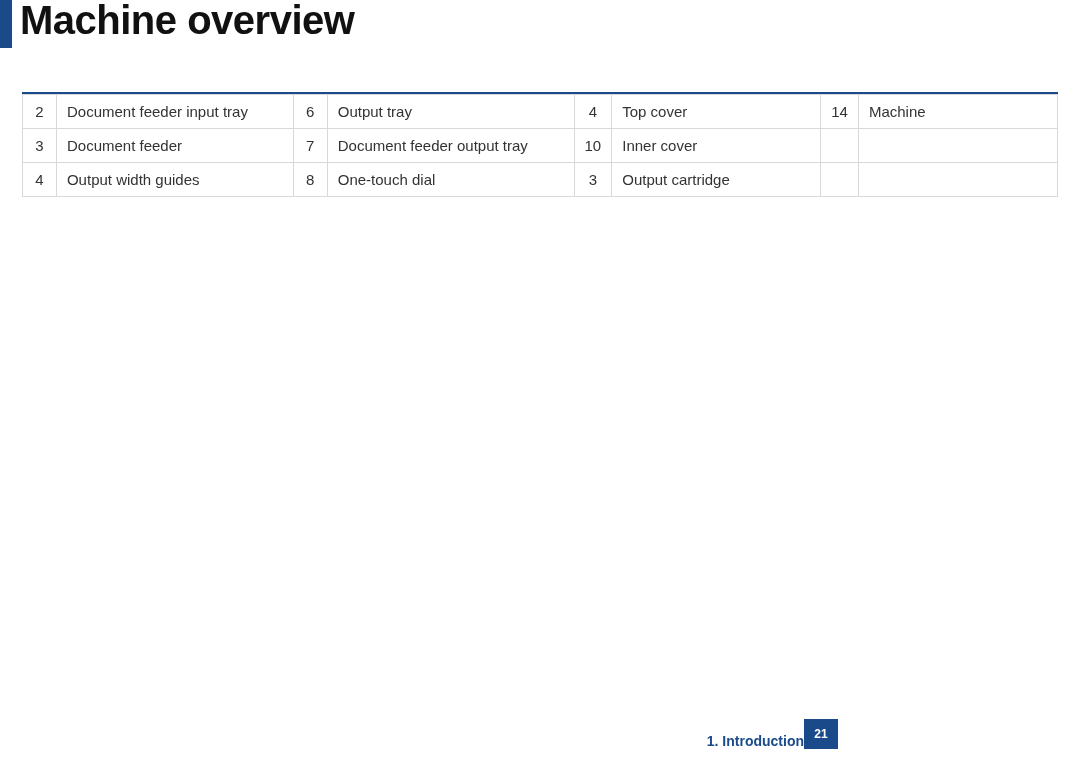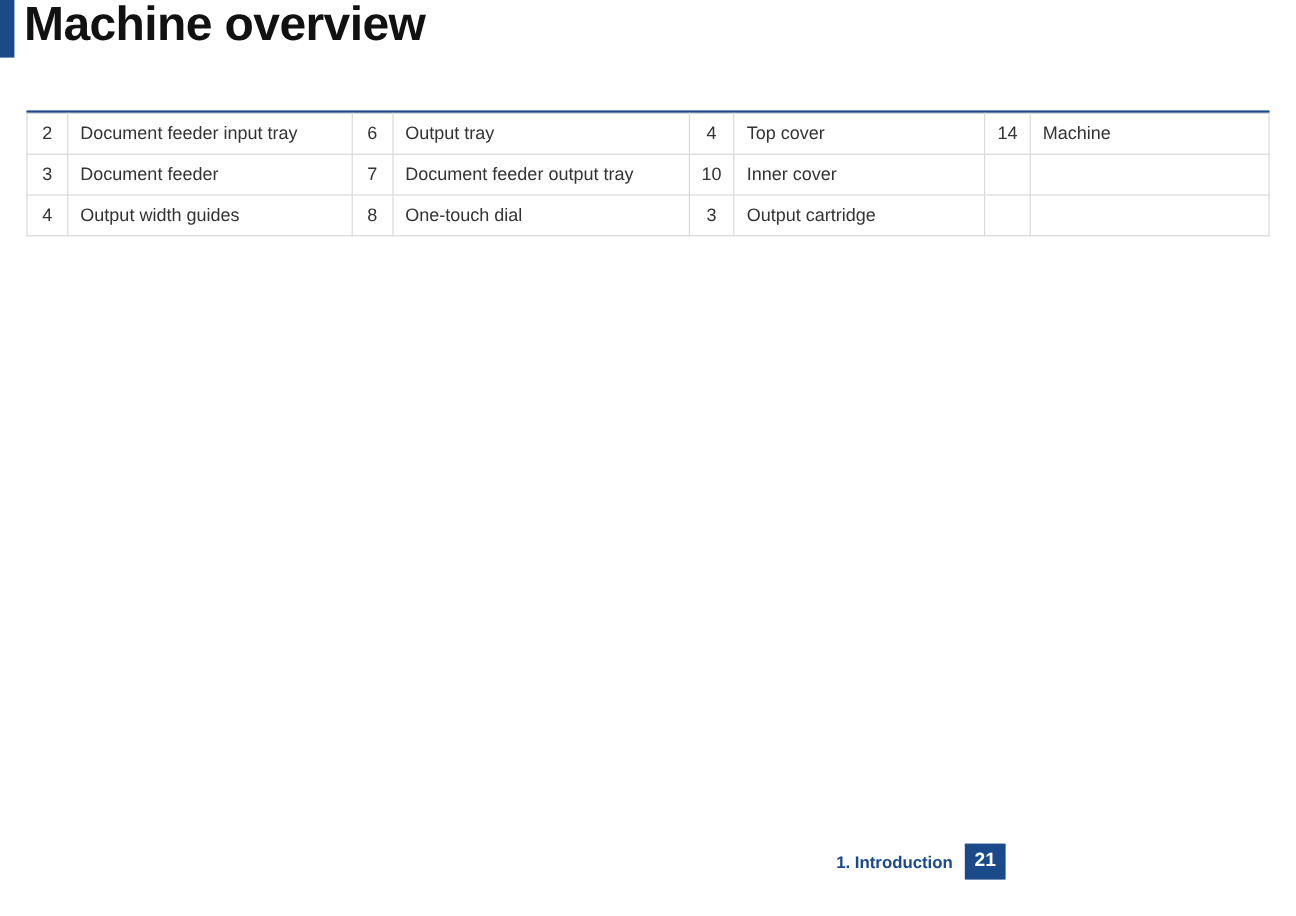--- a/index.html
+++ b/index.html
@@ -12,23 +12,23 @@
   table.parts { width: 100%; border-collapse: collapse; font-size: 15px; }
   table.parts td { border: 1px solid #d9d9d9; padding: 8px 10px; vertical-align: middle; color: #333; }
   table.parts td.num { text-align: center; width: 32px; }
   table.parts td.empty { }
   
   table.parts col.c-num { width: 34px; }
   table.parts col.c-lbl-1 { width: 238px; }
   table.parts col.c-lbl-2 { width: 248px; }
   table.parts col.c-lbl-3 { width: 210px; }
   table.parts col.c-lbl-4 { width: 200px; }
-  .footer { position: absolute; right: 20px; bottom: 30px; display: flex; align-items: center; gap: 10px; }
+  .footer { position: absolute; right: 20px; bottom: 14px; display: flex; align-items: flex-end; }
   .footer-text { font-size: 14px; font-weight: 700; color: #1a4a8a; }
-  .page-badge { display: inline-flex; align-items: center; justify-content: center; width: 34px; height: 30px; background: #1a4a8a; color: #fff; font-size: 16px; font-weight: 700; }
+  .page-badge { display: inline-flex; align-items: center; justify-content: center; width: 34px; height: 30px; background: #1a4a8a; color: #fff; font-size: 12px; font-weight: 700; }
 </style>
 </head>
 <body>
 
 <div class="page">
   <div class="title-bar"></div>
   <h1 class="title">Machine overview</h1>
 
   <div class="table-wrap">
     <hr class="hr-top">

